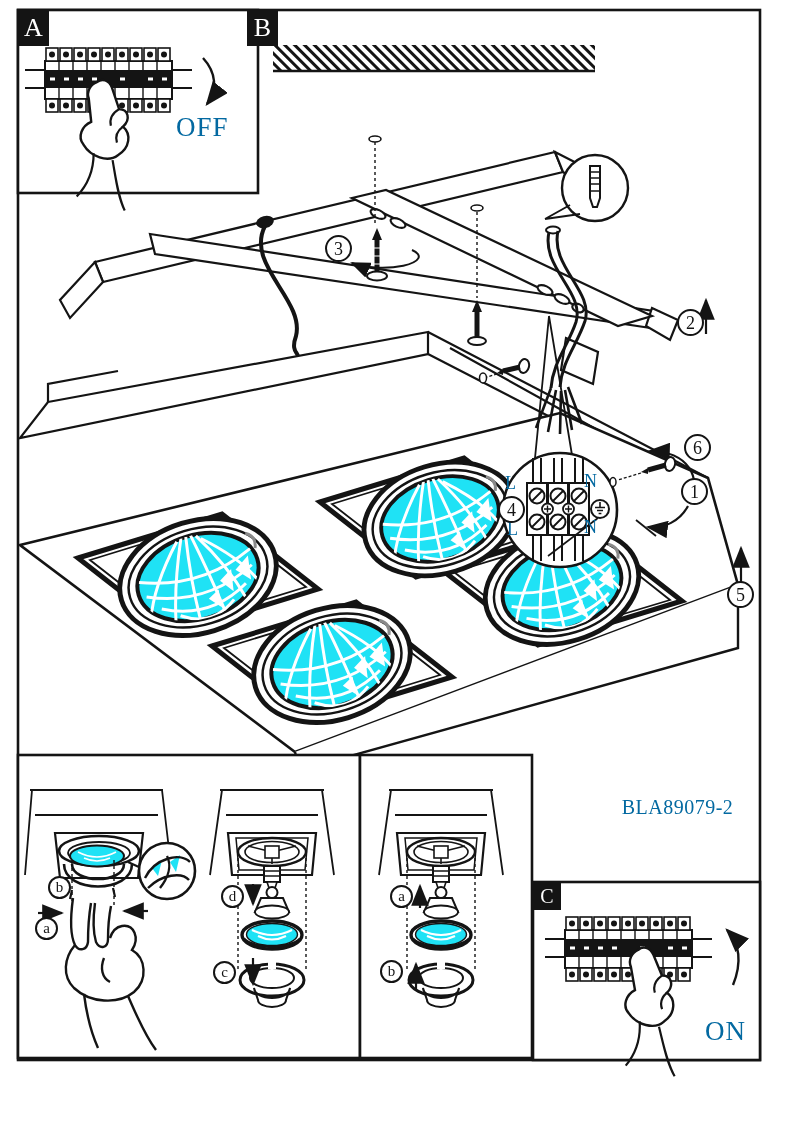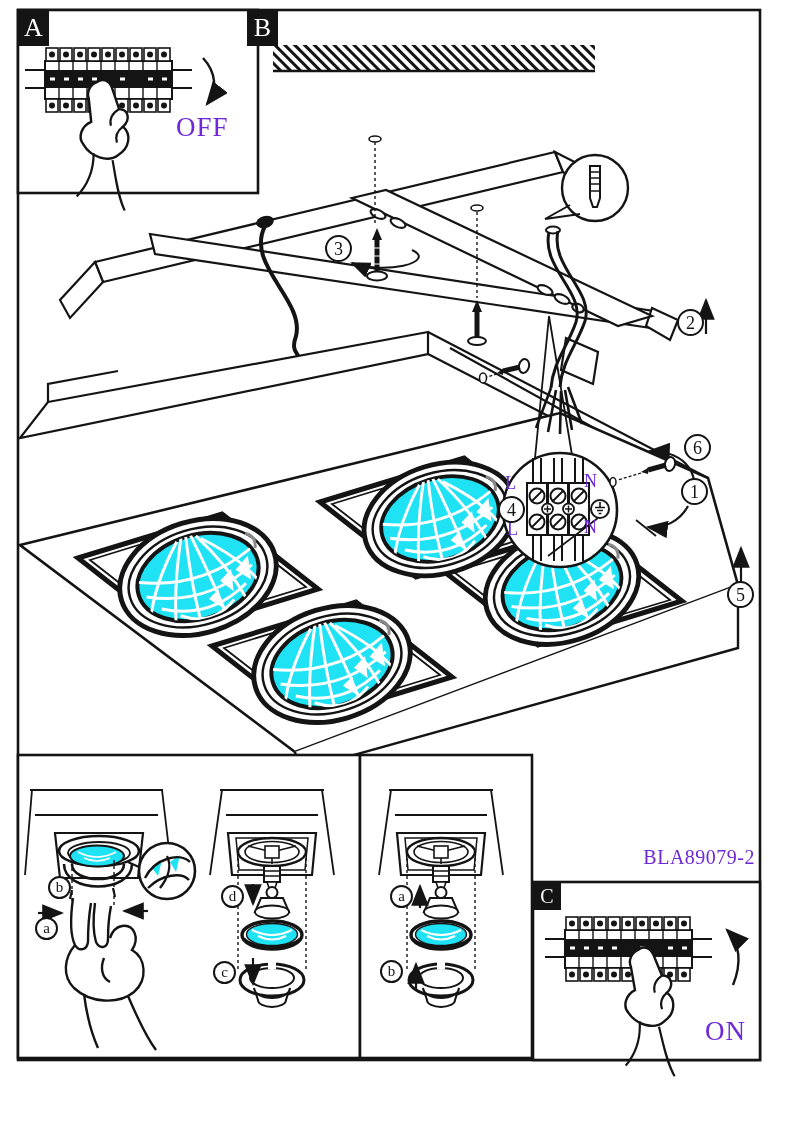--- a/index.html
+++ b/index.html
@@ -1,19 +1,19 @@
 <!DOCTYPE html>
 <html><head>
 <meta charset="utf-8">
 <style>
   html,body{margin:0;padding:0;background:#fff;}
   .page{position:relative;width:802px;height:1134px;background:#fff;
         font-family:"Liberation Serif",serif;color:#141414;overflow:hidden;}
   .page svg{position:absolute;left:0;top:0;}
-  .txt{position:absolute;color:#6d28d9;white-space:nowrap;}
+  .txt{position:absolute;color:#0369a1;white-space:nowrap;}
   .plabel{position:absolute;background:#141414;color:#fff;display:flex;
           align-items:center;justify-content:center;font-size:26px;
           font-family:"Liberation Serif",serif;}
   .circled{position:absolute;width:27px;height:27px;box-sizing:border-box;
            border:2px solid #141414;border-radius:50%;background:#fff;
            display:flex;align-items:center;justify-content:center;
            font-size:18px;line-height:1;}
   .circled.sm{width:23px;height:23px;font-size:15px;border-width:2px;}
   .caption{font-size:27px;letter-spacing:1px;}
   .code{font-size:20px;letter-spacing:0.5px;}
@@ -329,21 +329,21 @@
     <path d="M733,985 C742,963 740,943 727,930" fill="none" stroke="#141414" stroke-width="2.4" marker-end="url(#ah)"></path>
   </g>
 </svg>
 
 <div class="plabel" style="left:18px;top:10px;width:31px;height:36px;">A</div>
 <div class="plabel" style="left:247px;top:10px;width:31px;height:36px;">B</div>
 <div class="plabel" style="left:533px;top:883px;width:28px;height:27px;font-size:20px;">C</div>
 
 <span class="txt caption" style="left:176px;top:112px;">OFF</span>
 <span class="txt caption" style="left:705px;top:1016px;">ON</span>
-<span class="txt code" style="left:600px;top:846px;width:155px;text-align:right;">BLA89079-2</span>
+<span class="txt code" style="left:600px;top:796px;width:155px;text-align:center;">BLA89079-2</span>
 
 <span class="txt ln" style="left:505px;top:473px;">L</span>
 <span class="txt ln" style="left:584px;top:471px;">N</span>
 <span class="txt ln" style="left:507px;top:519px;">L</span>
 <span class="txt ln" style="left:584px;top:517px;">N</span>
 
 <div class="circled" style="left:681px;top:478px;">1</div>
 <div class="circled" style="left:677px;top:309px;">2</div>
 <div class="circled" style="left:325px;top:235px;">3</div>
 <div class="circled" style="left:498px;top:496px;">4</div>

